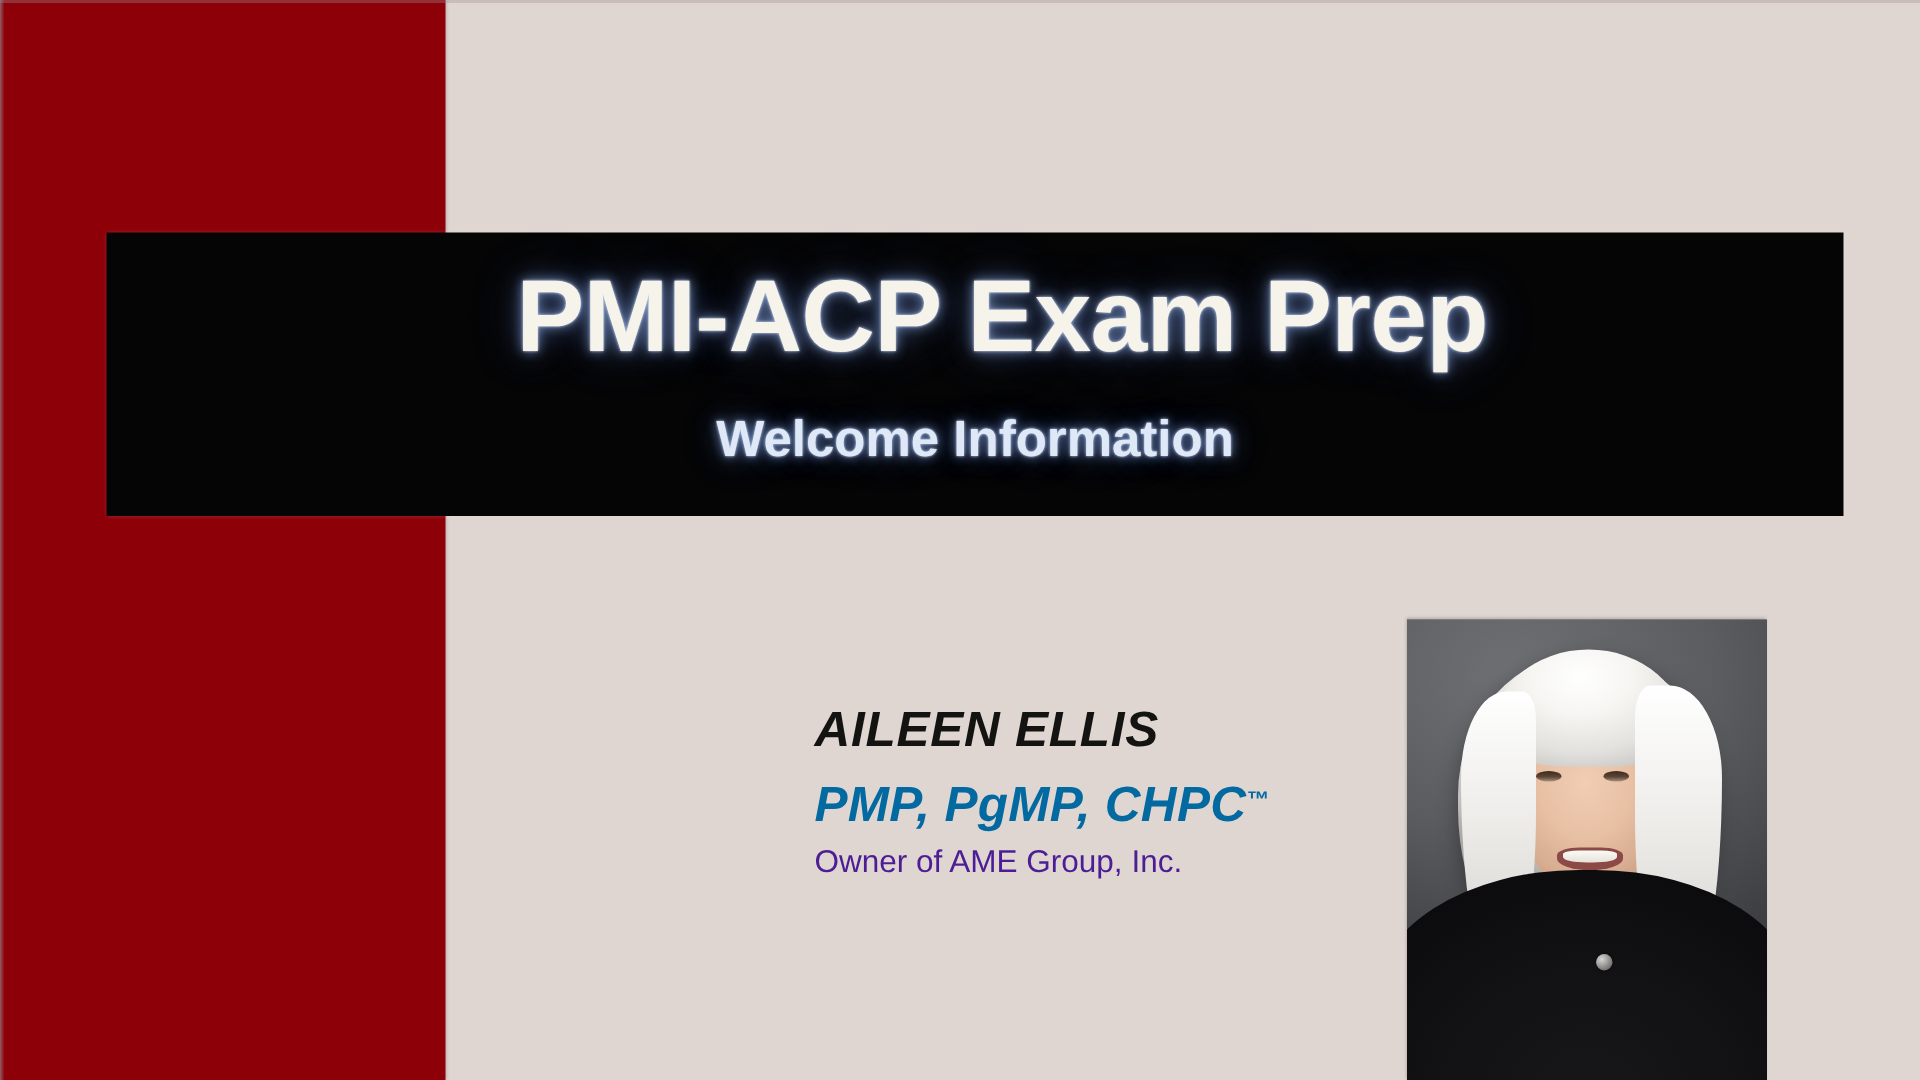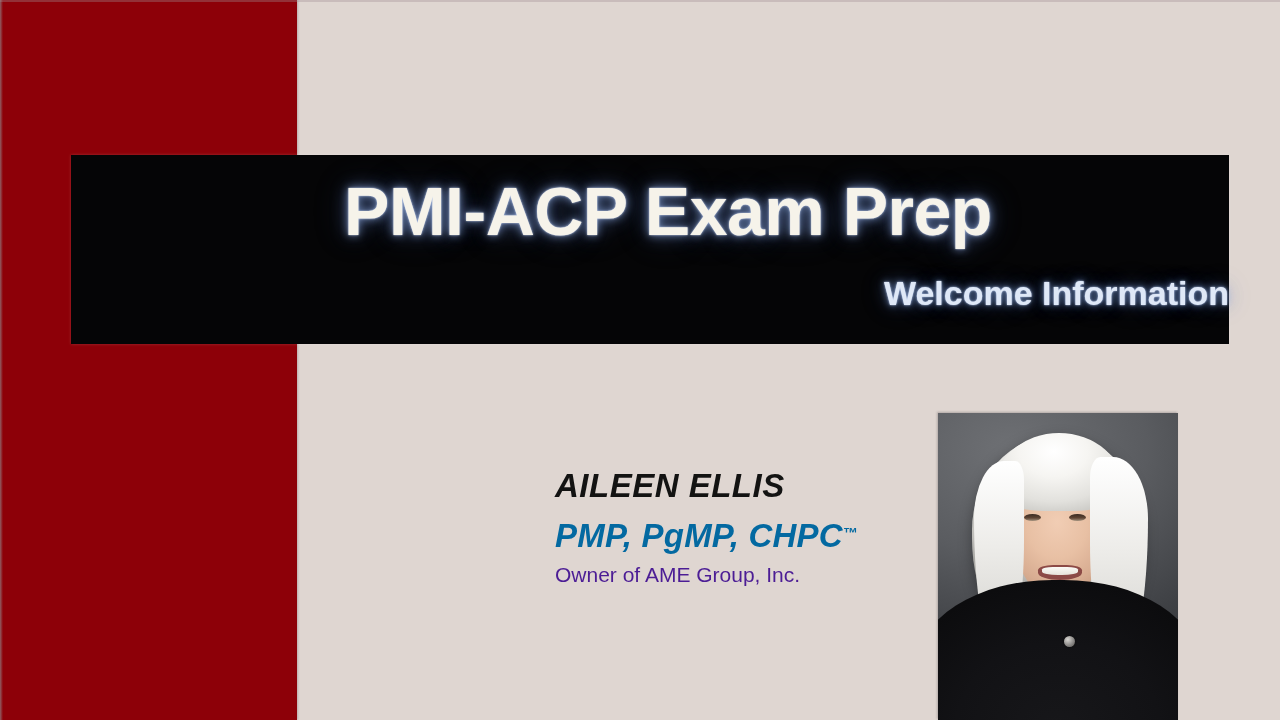--- a/index.html
+++ b/index.html
@@ -86,39 +86,38 @@
       0 0 18px rgba(110,145,215,0.45),
       0 0 34px rgba(80,115,190,0.25);
     padding-left: 36px;
   }
 
   .title-sub {
     position: absolute;
     left: 0;
     right: 0;
     top: 121px;
-    text-align: right;
+    text-align: center;
     font-size: 34px;
     font-weight: 700;
     line-height: 1.0;
     color: #DFE8F7;
     text-shadow:
       0 0 2px rgba(205,222,255,0.95),
       0 0 7px rgba(140,172,235,0.70),
       0 0 16px rgba(95,135,210,0.45),
       0 0 30px rgba(70,105,185,0.22);
   }
 
   
   .presenter {
     position: absolute;
     left: 543px;
     top: 469px;
     width: 390px;
-    margin-left: 12px;
   }
 
   .presenter-name {
     font-size: 33px;
     font-weight: 700;
     font-style: italic;
     letter-spacing: 0.5px;
     line-height: 1.0;
     color: #131312;
     margin-bottom: 17px;

